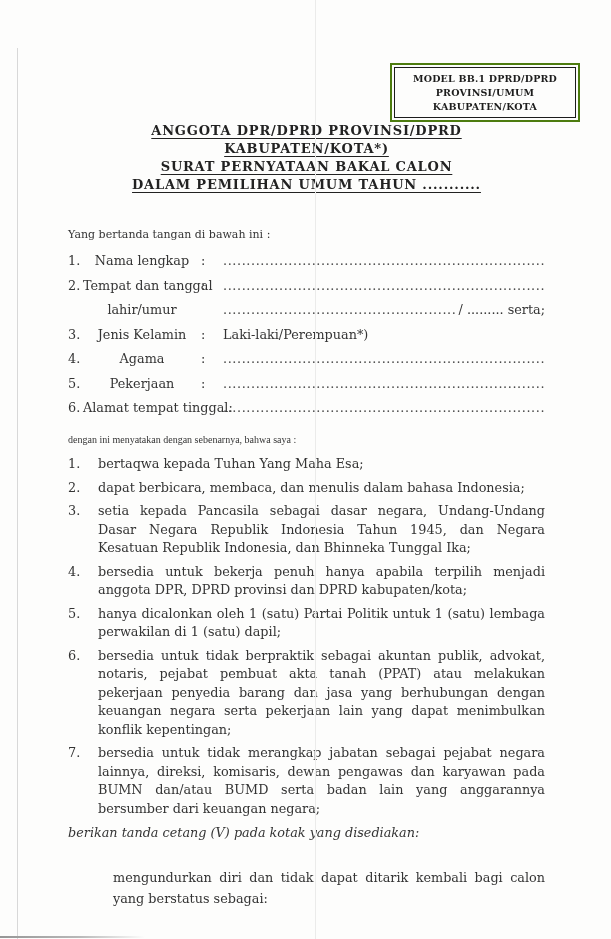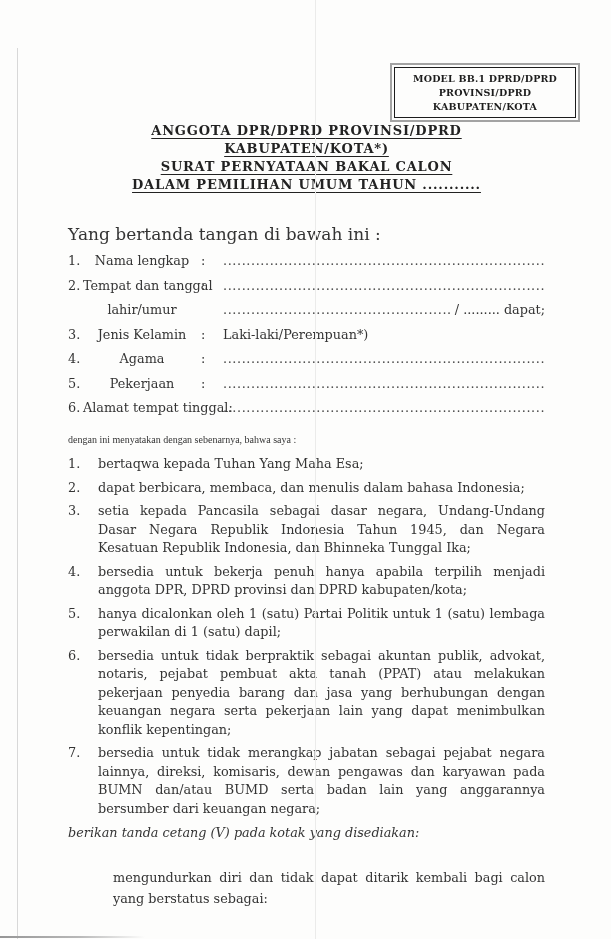--- a/index.html
+++ b/index.html
@@ -9,33 +9,33 @@
     font-family:"DejaVu Serif","Liberation Serif",serif;
   }
   
   .scan-left-line  { position:absolute; left:17px; top:48px; bottom:0; width:1px; background:#d8d8d8; }
   .scan-center-line{ position:absolute; left:315px; top:0; bottom:0; width:1px; background:#ebebea; }
   .scan-bottom-line{ position:absolute; left:0; bottom:1px; width:145px; height:2px;
                      background:linear-gradient(to right,#969696,#b9b9b9 55%,rgba(200,200,200,0)); }
   
   .model-box {
     position:absolute; top:63px; left:390px; width:190px;
-    border:2px solid #a3a3a3; padding:2px; background:#fdfdfc; box-sizing:border-box;
+    border:2px solid #4d7c0f; padding:2px; background:#fdfdfc; box-sizing:border-box;
   }
   .model-box-inner {
     border:1px solid #1c1c1c; padding:4px 2px 3px 2px; text-align:center;
     font-weight:bold; font-size:9.5px; line-height:14px; letter-spacing:0.2px; color:#1d1d1d;
   }
   .content { padding:0 66px 0 68px; }
   
   .title-block { padding-top:122px; text-align:center; font-weight:bold;
                  font-size:13px; line-height:18px; letter-spacing:0.8px; color:#222; }
   .title-line { text-decoration:underline; text-decoration-thickness:1.2px; text-underline-offset:3px; }
   
-  .intro { margin-top:33px; font-size:17px; line-height:15px; }
+  .intro { margin-top:33px; font-size:11px; line-height:15px; }
   
   .fields { margin-top:11px; }
   .frow { display:flex; font-size:12.8px; line-height:15px; margin-bottom:9.5px; }
   .f-no    { width:15px; flex-shrink:0; }
   .f-label { width:118px; flex-shrink:0; white-space:nowrap;text-align:center; }
   .f-label-wide { width:140px; flex-shrink:0; white-space:nowrap; }
   .f-colon { width:22px; flex-shrink:0; }
   .f-value { flex:1; display:flex; min-width:0; }
   .dots { flex:1; overflow:hidden; white-space:nowrap; letter-spacing:0.6px; color:#4a4a4a; }
   .f-plain { white-space:nowrap; }
@@ -54,21 +54,21 @@
 
 <div class="page">
 
   <div class="scan-left-line"></div>
   <div class="scan-center-line"></div>
   <div class="scan-bottom-line"></div>
 
   <div class="model-box">
     <div class="model-box-inner">
       <div>MODEL BB.1 DPRD/DPRD</div>
-      <div>PROVINSI/DPRD KABUPATEN/KOTA</div>
+      <div>PROVINSI/UMUM KABUPATEN/KOTA</div>
     </div>
   </div>
 
   <div class="content">
 
     <div class="title-block">
       <div><span class="title-line">ANGGOTA DPR/DPRD PROVINSI/DPRD KABUPATEN/KOTA*)</span></div>
       <div><span class="title-line">SURAT PERNYATAAN BAKAL CALON</span></div>
       <div><span class="title-line">DALAM PEMILIHAN UMUM TAHUN ...........</span></div>
     </div>
@@ -94,21 +94,21 @@
             <span class="dots">.........................................................................................................................</span>
           </span>
       </div>
 
       <div class="frow">
         <span class="f-no"></span>
         <span class="f-label">lahir/umur</span>
         <span class="f-colon"></span>
         <span class="f-value">
           <span class="dots">.........................................................................................................................</span>
-          <span class="f-suffix">/ ......... dapat;</span>
+          <span class="f-suffix">/ ......... serta;</span>
         </span>
       </div>
 
       <div class="frow">
         <span class="f-no">3.</span>
         <span class="f-label">Jenis Kelamin</span>
         <span class="f-colon">:</span>
         <span class="f-value">
             <span class="f-plain">Laki-laki/Perempuan*)</span>
           </span>

